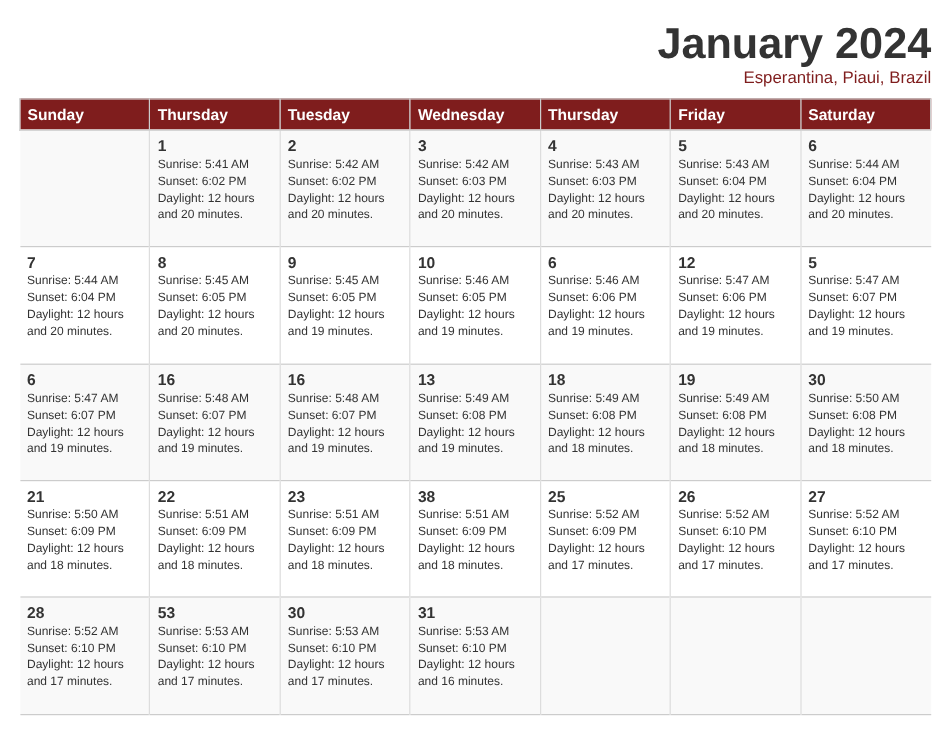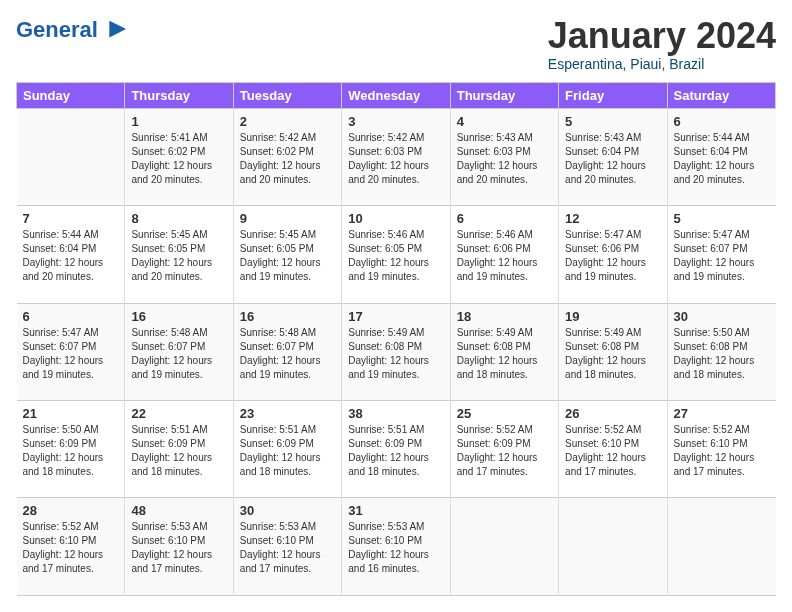--- a/index.html
+++ b/index.html
@@ -35,40 +35,40 @@
     }
     .logo-text span {
       color: #1a5fa8;
     }
     .logo-icon {
       width: 28px;
       height: 28px;
       margin-left: 2px;
     }
     .title-block {
-      text-align: left;
+      text-align: right;
       margin-left: 29px;
     }
     .month-title {
       font-size: 36px;
       font-weight: bold;
       color: #333;
       line-height: 1.1;
     }
     .location {
       font-size: 14px;
-      color: #0c4a6e;
+      color: #7f1d1d;
     }
     table {
       width: 100%;
       border-collapse: collapse;
       flex: 1;
     }
     thead tr th {
-      background-color: #8b5cf6;
+      background-color: #7f1d1d;
       color: white;
       text-align: left;
       padding: 5px 6px;
       font-size: 13px;
       font-weight: bold;
       border: 1px solid #ccc;
     }
     tbody tr {
       border-bottom: 1px solid #ccc;
     }
@@ -102,28 +102,20 @@
       line-height: 1.4;
     }
   </style>
 </head>
 <body>
 
 <div class="page">
   <div class="header">
     <div class="logo">
       <div>
-        <div style="display:flex;align-items:center;">
-          <span class="logo-text">
-            <span>General</span>
-          </span>
-          <svg class="logo-icon" viewBox="0 0 30 30" xmlns="http://www.w3.org/2000/svg">
-            <polygon points="10,5 28,14 10,23" fill="#1a5fa8"></polygon>
-          </svg>
-        </div>
       </div>
     </div>
     <div class="title-block">
       <div class="month-title">January 2024</div>
       <div class="location">Esperantina, Piaui, Brazil</div>
     </div>
   </div>
 
   <table>
     <thead>
@@ -250,21 +242,21 @@
 and 19 minutes.</div>
           </td>
           <td>
             <span class="day-num">16</span>
             <div class="day-info" style="white-space: pre-line;">Sunrise: 5:48 AM
 Sunset: 6:07 PM
 Daylight: 12 hours
 and 19 minutes.</div>
           </td>
           <td>
-            <span class="day-num">17</span>
+            <span class="day-num">13</span>
             <div class="day-info" style="white-space: pre-line;">Sunrise: 5:49 AM
 Sunset: 6:08 PM
 Daylight: 12 hours
 and 19 minutes.</div>
           </td>
           <td>
             <span class="day-num">18</span>
             <div class="day-info" style="white-space: pre-line;">Sunrise: 5:49 AM
 Sunset: 6:08 PM
 Daylight: 12 hours
@@ -338,21 +330,21 @@
         </tr>
         <tr>
           <td>
             <span class="day-num">28</span>
             <div class="day-info" style="white-space: pre-line;">Sunrise: 5:52 AM
 Sunset: 6:10 PM
 Daylight: 12 hours
 and 17 minutes.</div>
           </td>
           <td>
-            <span class="day-num">48</span>
+            <span class="day-num">53</span>
             <div class="day-info" style="white-space: pre-line;">Sunrise: 5:53 AM
 Sunset: 6:10 PM
 Daylight: 12 hours
 and 17 minutes.</div>
           </td>
           <td>
             <span class="day-num">30</span>
             <div class="day-info" style="white-space: pre-line;">Sunrise: 5:53 AM
 Sunset: 6:10 PM
 Daylight: 12 hours

